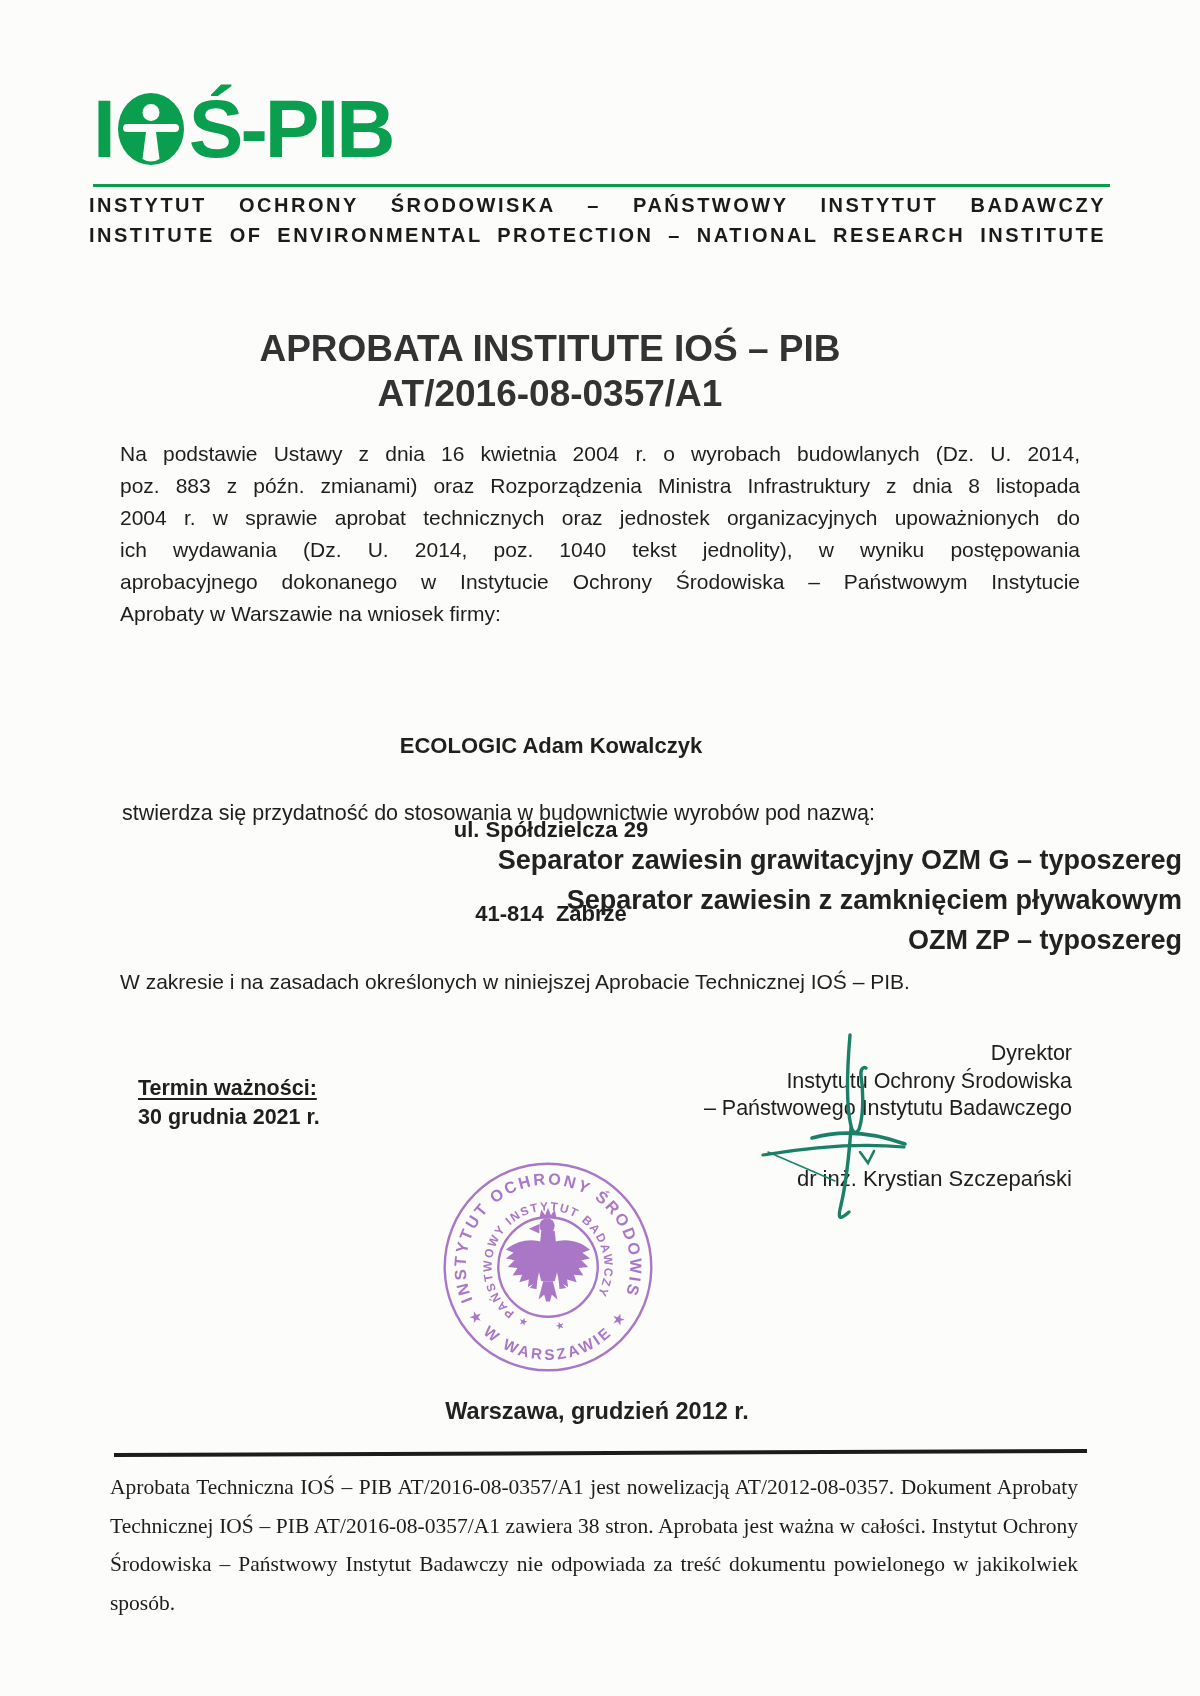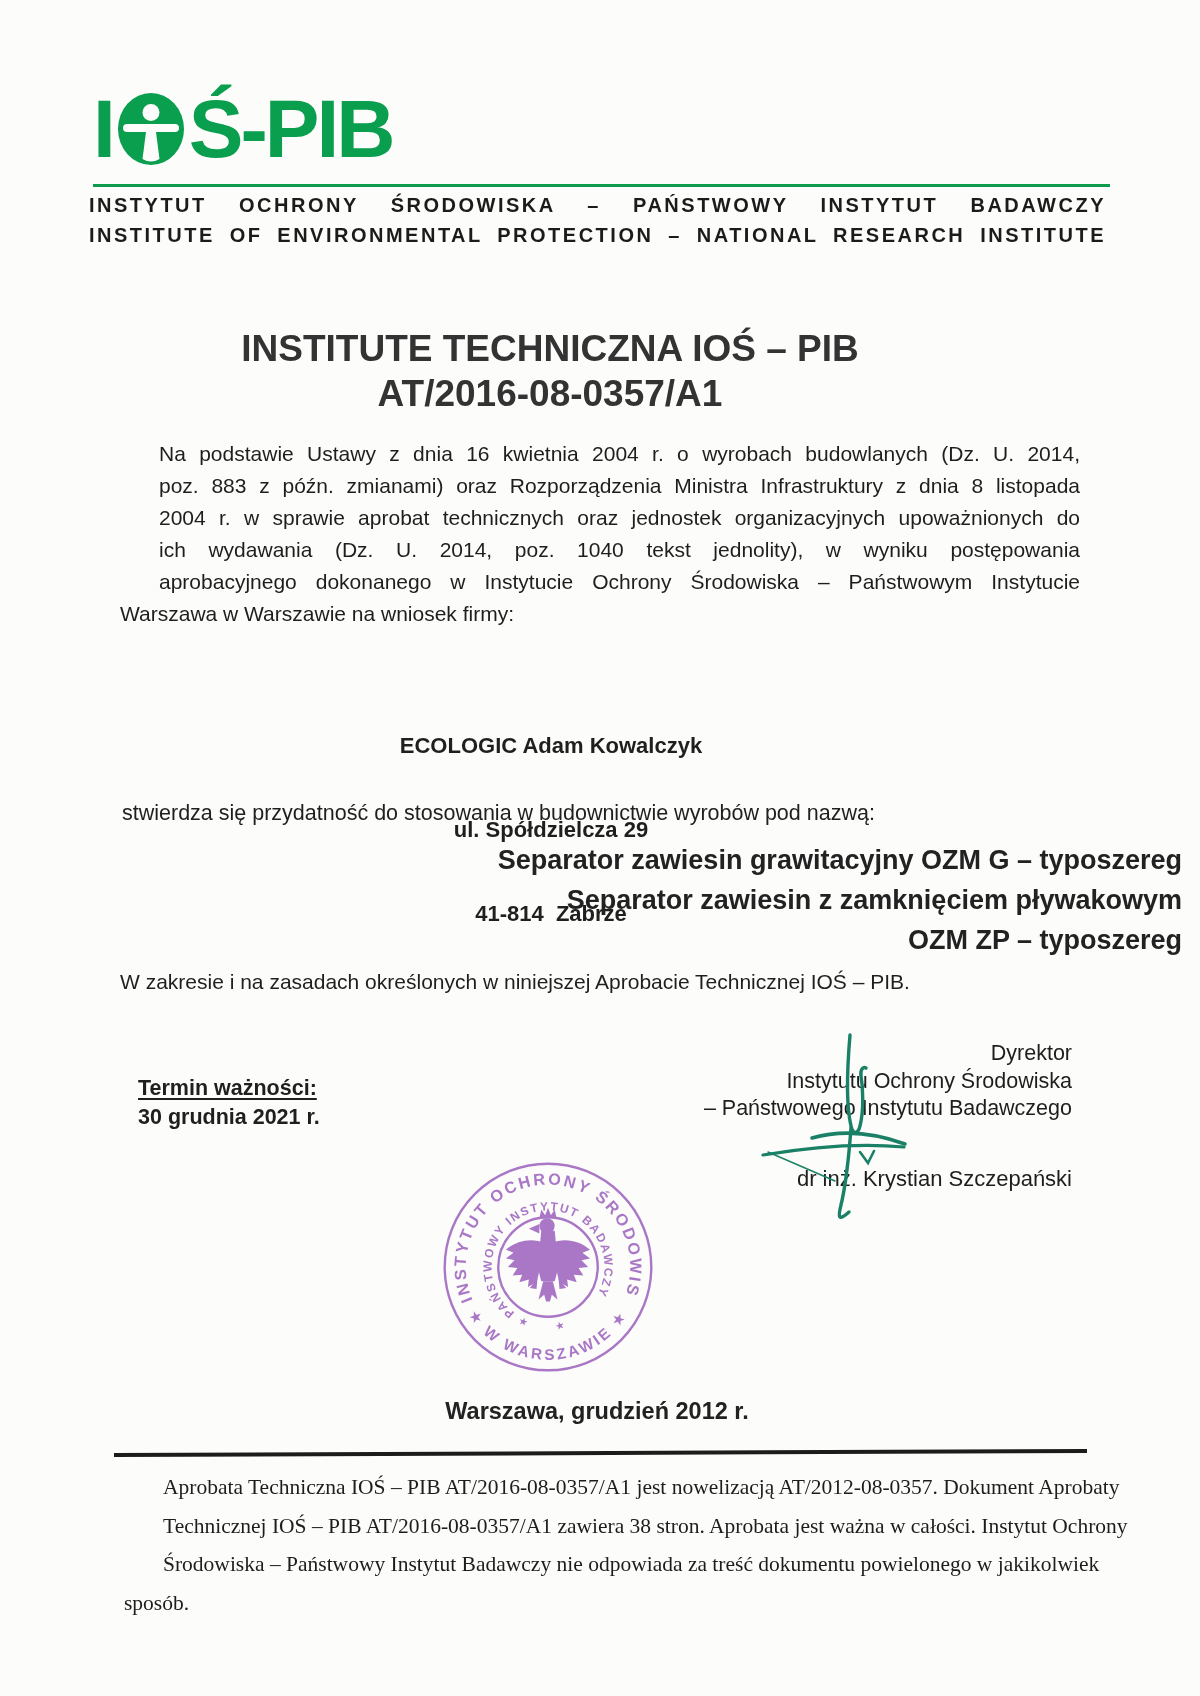--- a/index.html
+++ b/index.html
@@ -18,21 +18,21 @@
   .inst-line{position:absolute;left:89px;width:1017px;font-weight:700;color:#1b1b1b;
              font-size:20px;letter-spacing:2.5px;word-spacing:4px;white-space:nowrap;
              text-align:justify;text-align-last:justify;}
   .inst-pl{top:194px;}
   .inst-en{top:224px;}
   
   .title-block{position:absolute;left:0;top:326px;width:1100px;text-align:center;
                font-weight:700;font-size:37px;line-height:45px;color:#333;}
   
   .intro{position:absolute;left:120px;top:438px;width:960px;font-size:21px;line-height:32px;color:#1e1e1e;}
-  .jline{text-align:justify;text-align-last:justify;white-space:nowrap;margin-left:39px;}
+  .jline{text-align:justify;text-align-last:justify;white-space:nowrap;}
   
   .applicant{position:absolute;left:0;top:676px;width:1102px;text-align:center;
              font-weight:700;font-size:22px;line-height:28px;white-space:pre;}
   
   .statement{position:absolute;left:122px;top:801px;width:1000px;font-size:21.5px;}
   .products{position:absolute;left:0;top:840px;width:1182px;text-align:right;
             font-weight:700;font-size:27px;line-height:40px;color:#222;}
   .scope{position:absolute;left:120px;top:970px;width:1000px;font-size:21px;}
   
   .validity{position:absolute;left:138px;top:1074px;font-size:21.5px;line-height:29px;font-weight:600;}
@@ -43,21 +43,21 @@
   
   .signature{position:absolute;left:620px;top:1020px;z-index:5;pointer-events:none;}
   
   .stamp{position:absolute;left:438px;top:1157px;z-index:2;opacity:.92;}
   .stamp text{font-family:"Liberation Sans","DejaVu Sans",sans-serif;font-weight:700;}
   
   .place-date{position:absolute;left:397px;top:1398px;width:400px;text-align:center;
               font-size:23.5px;font-weight:600;color:#222;}
   .footer-rule{position:absolute;left:114px;top:1451px;width:973px;height:4px;background:#1c1c1c;
                transform:rotate(-0.25deg);}
-  .footer{position:absolute;left:124px;top:1468px;width:968px;
+  .footer{position:absolute;left:110px;top:1468px;width:968px;
           font-family:"Liberation Serif","DejaVu Serif",serif;
           font-size:21.5px;line-height:38.5px;color:#1d1d1d;}
 </style>
 </head>
 <body>
 
 <div class="page">
 
   <div class="logo">
     <span>I</span>
@@ -69,31 +69,31 @@
     </svg>
     <span>Ś-PIB</span>
   </div>
 
   <div class="green-rule"></div>
 
   <div class="inst-line inst-pl">INSTYTUT OCHRONY ŚRODOWISKA – PAŃSTWOWY INSTYTUT BADAWCZY</div>
   <div class="inst-line inst-en">INSTITUTE OF ENVIRONMENTAL PROTECTION – NATIONAL RESEARCH INSTITUTE</div>
 
   <div class="title-block">
-    <div>INSTITUTE TECHNICZNA IOŚ – PIB</div>
+    <div>APROBATA INSTITUTE IOŚ – PIB</div>
     <div>AT/2016-08-0357/A1</div>
   </div>
 
   <div class="intro">
     <div class="jline">Na podstawie Ustawy z dnia 16 kwietnia 2004 r. o wyrobach budowlanych (Dz. U. 2014,</div>
     <div class="jline">poz. 883 z późn. zmianami) oraz Rozporządzenia Ministra Infrastruktury z dnia 8 listopada</div>
     <div class="jline">2004 r. w sprawie aprobat technicznych oraz jednostek organizacyjnych upoważnionych do</div>
     <div class="jline">ich wydawania (Dz. U. 2014, poz. 1040 tekst jednolity), w wyniku postępowania</div>
     <div class="jline">aprobacyjnego dokonanego w Instytucie Ochrony Środowiska – Państwowym Instytucie</div>
-    <div>Warszawa w Warszawie na wniosek firmy:</div>
+    <div>Aprobaty w Warszawie na wniosek firmy:</div>
   </div>
 
   <div class="applicant">
     <div>ECOLOGIC Adam Kowalczyk</div>
     <div>ul. Spółdzielcza 29</div>
     <div>41-814  Zabrze</div>
   </div>
 
   <div class="statement">stwierdza się przydatność do stosowania w budownictwie wyrobów pod nazwą:</div>
 

